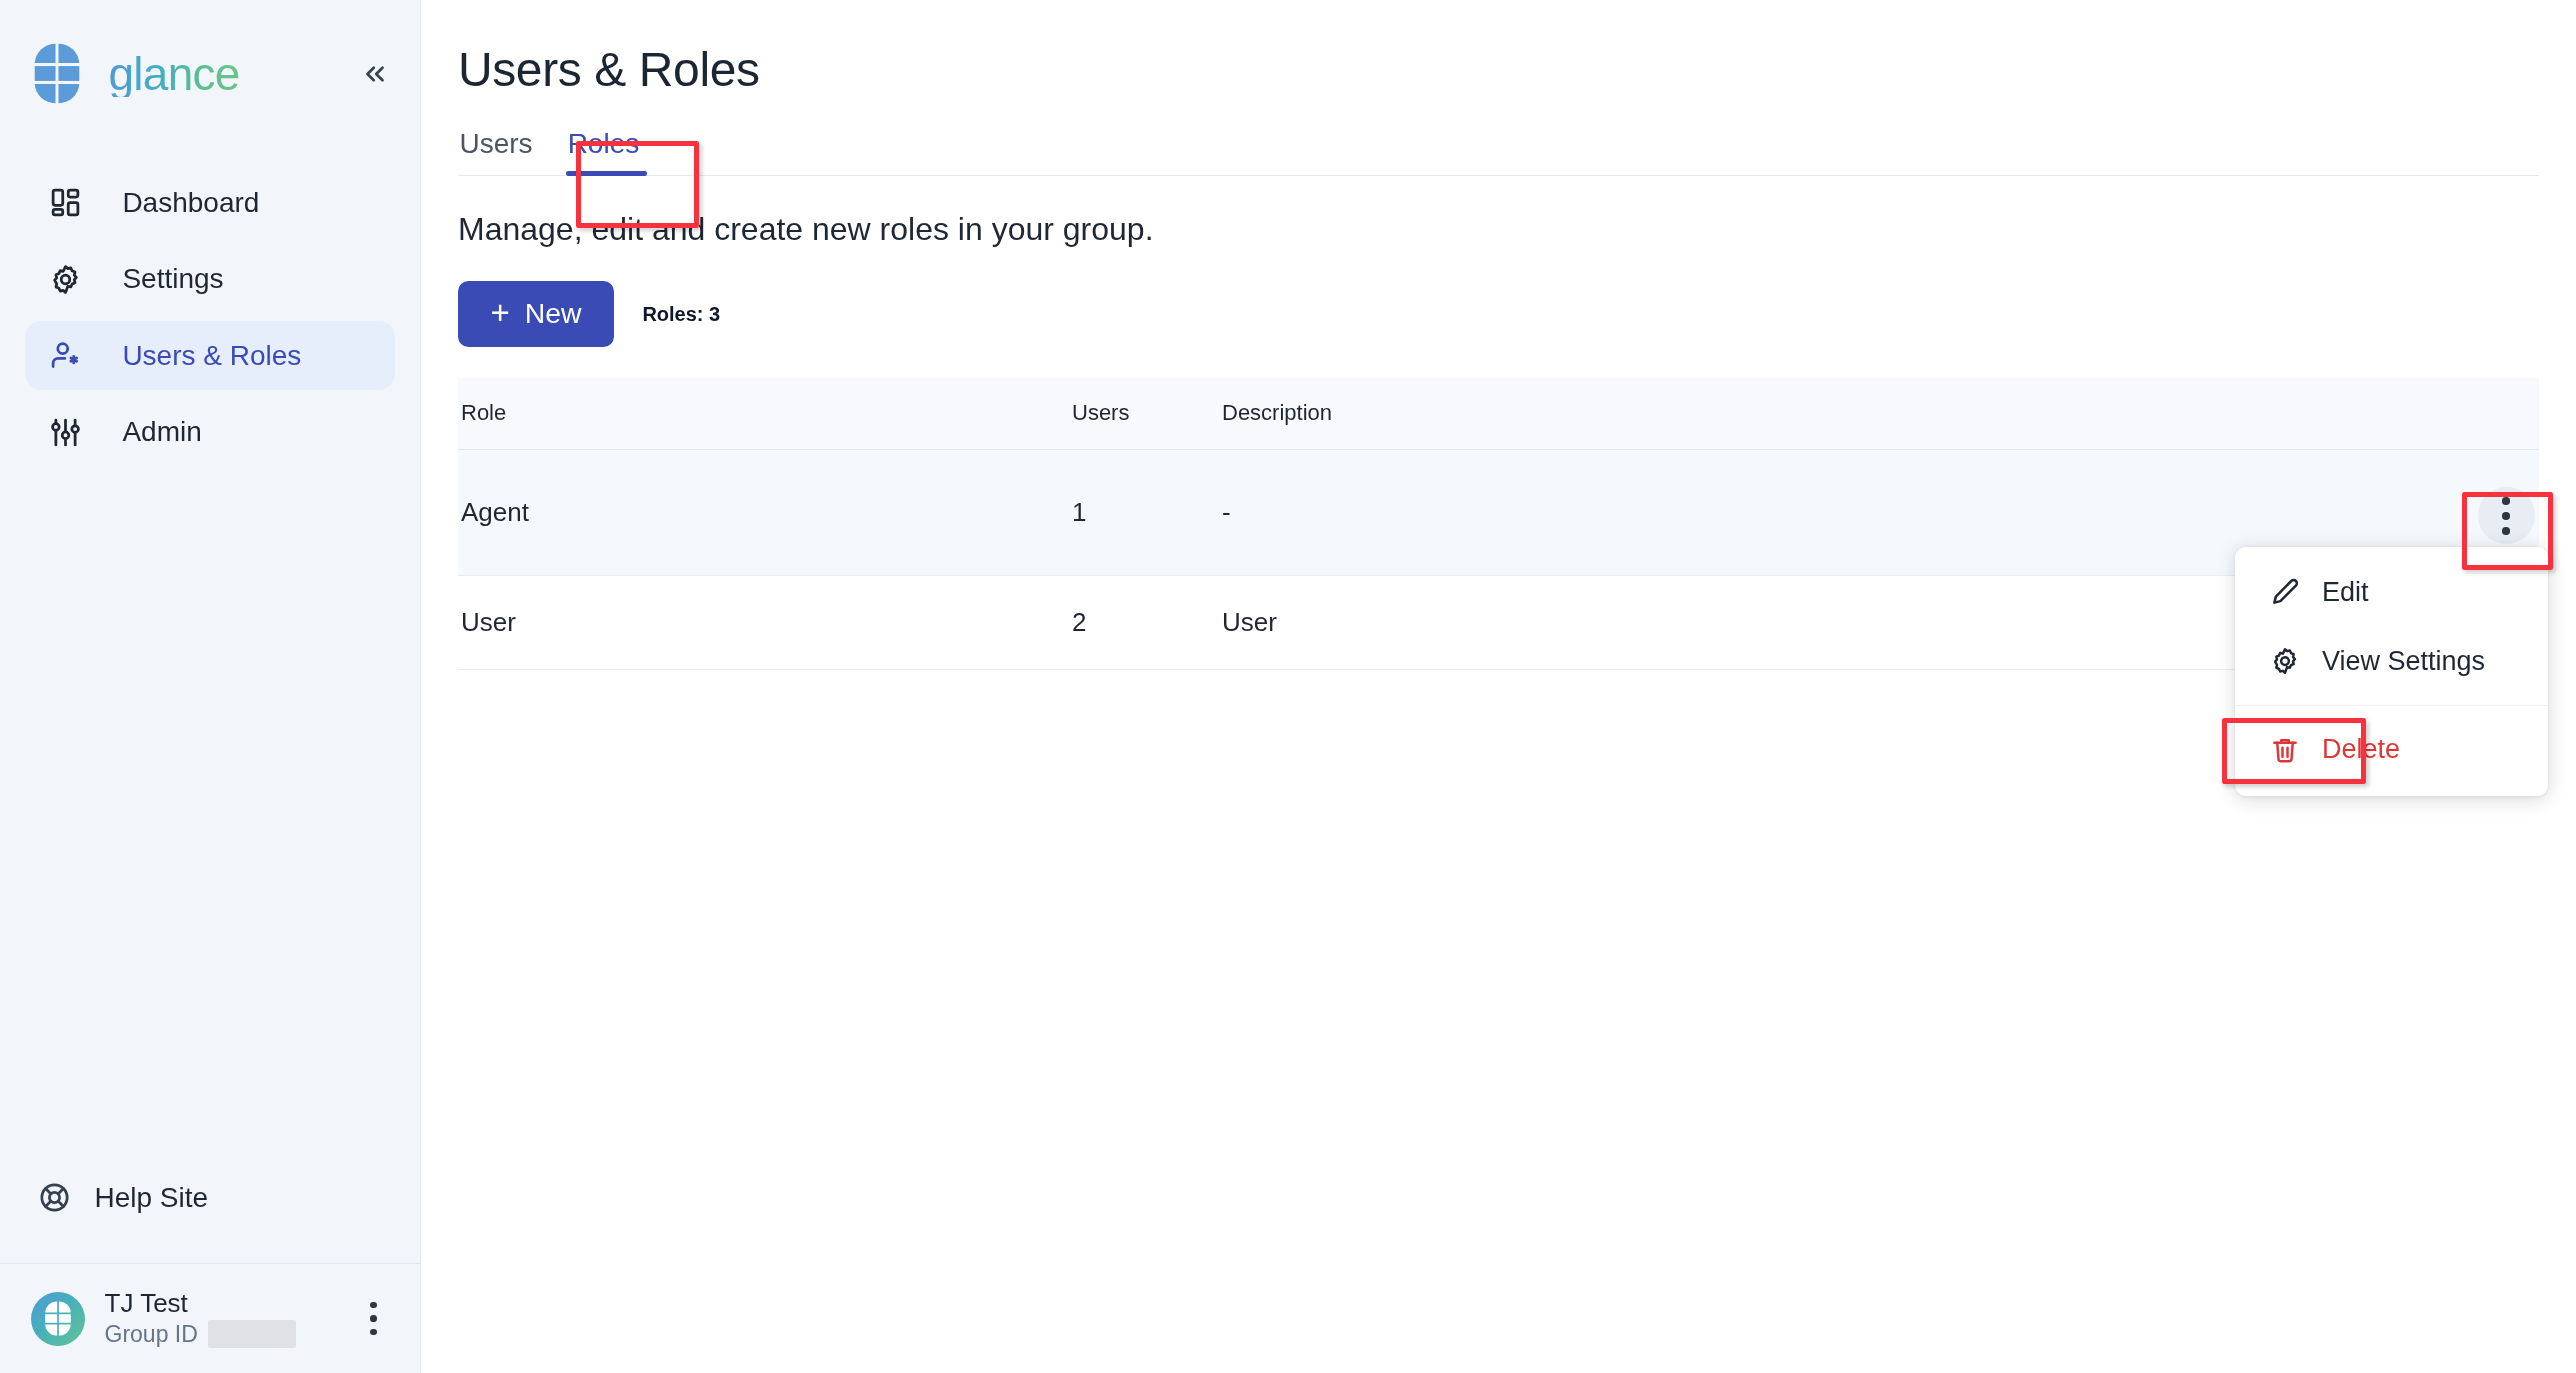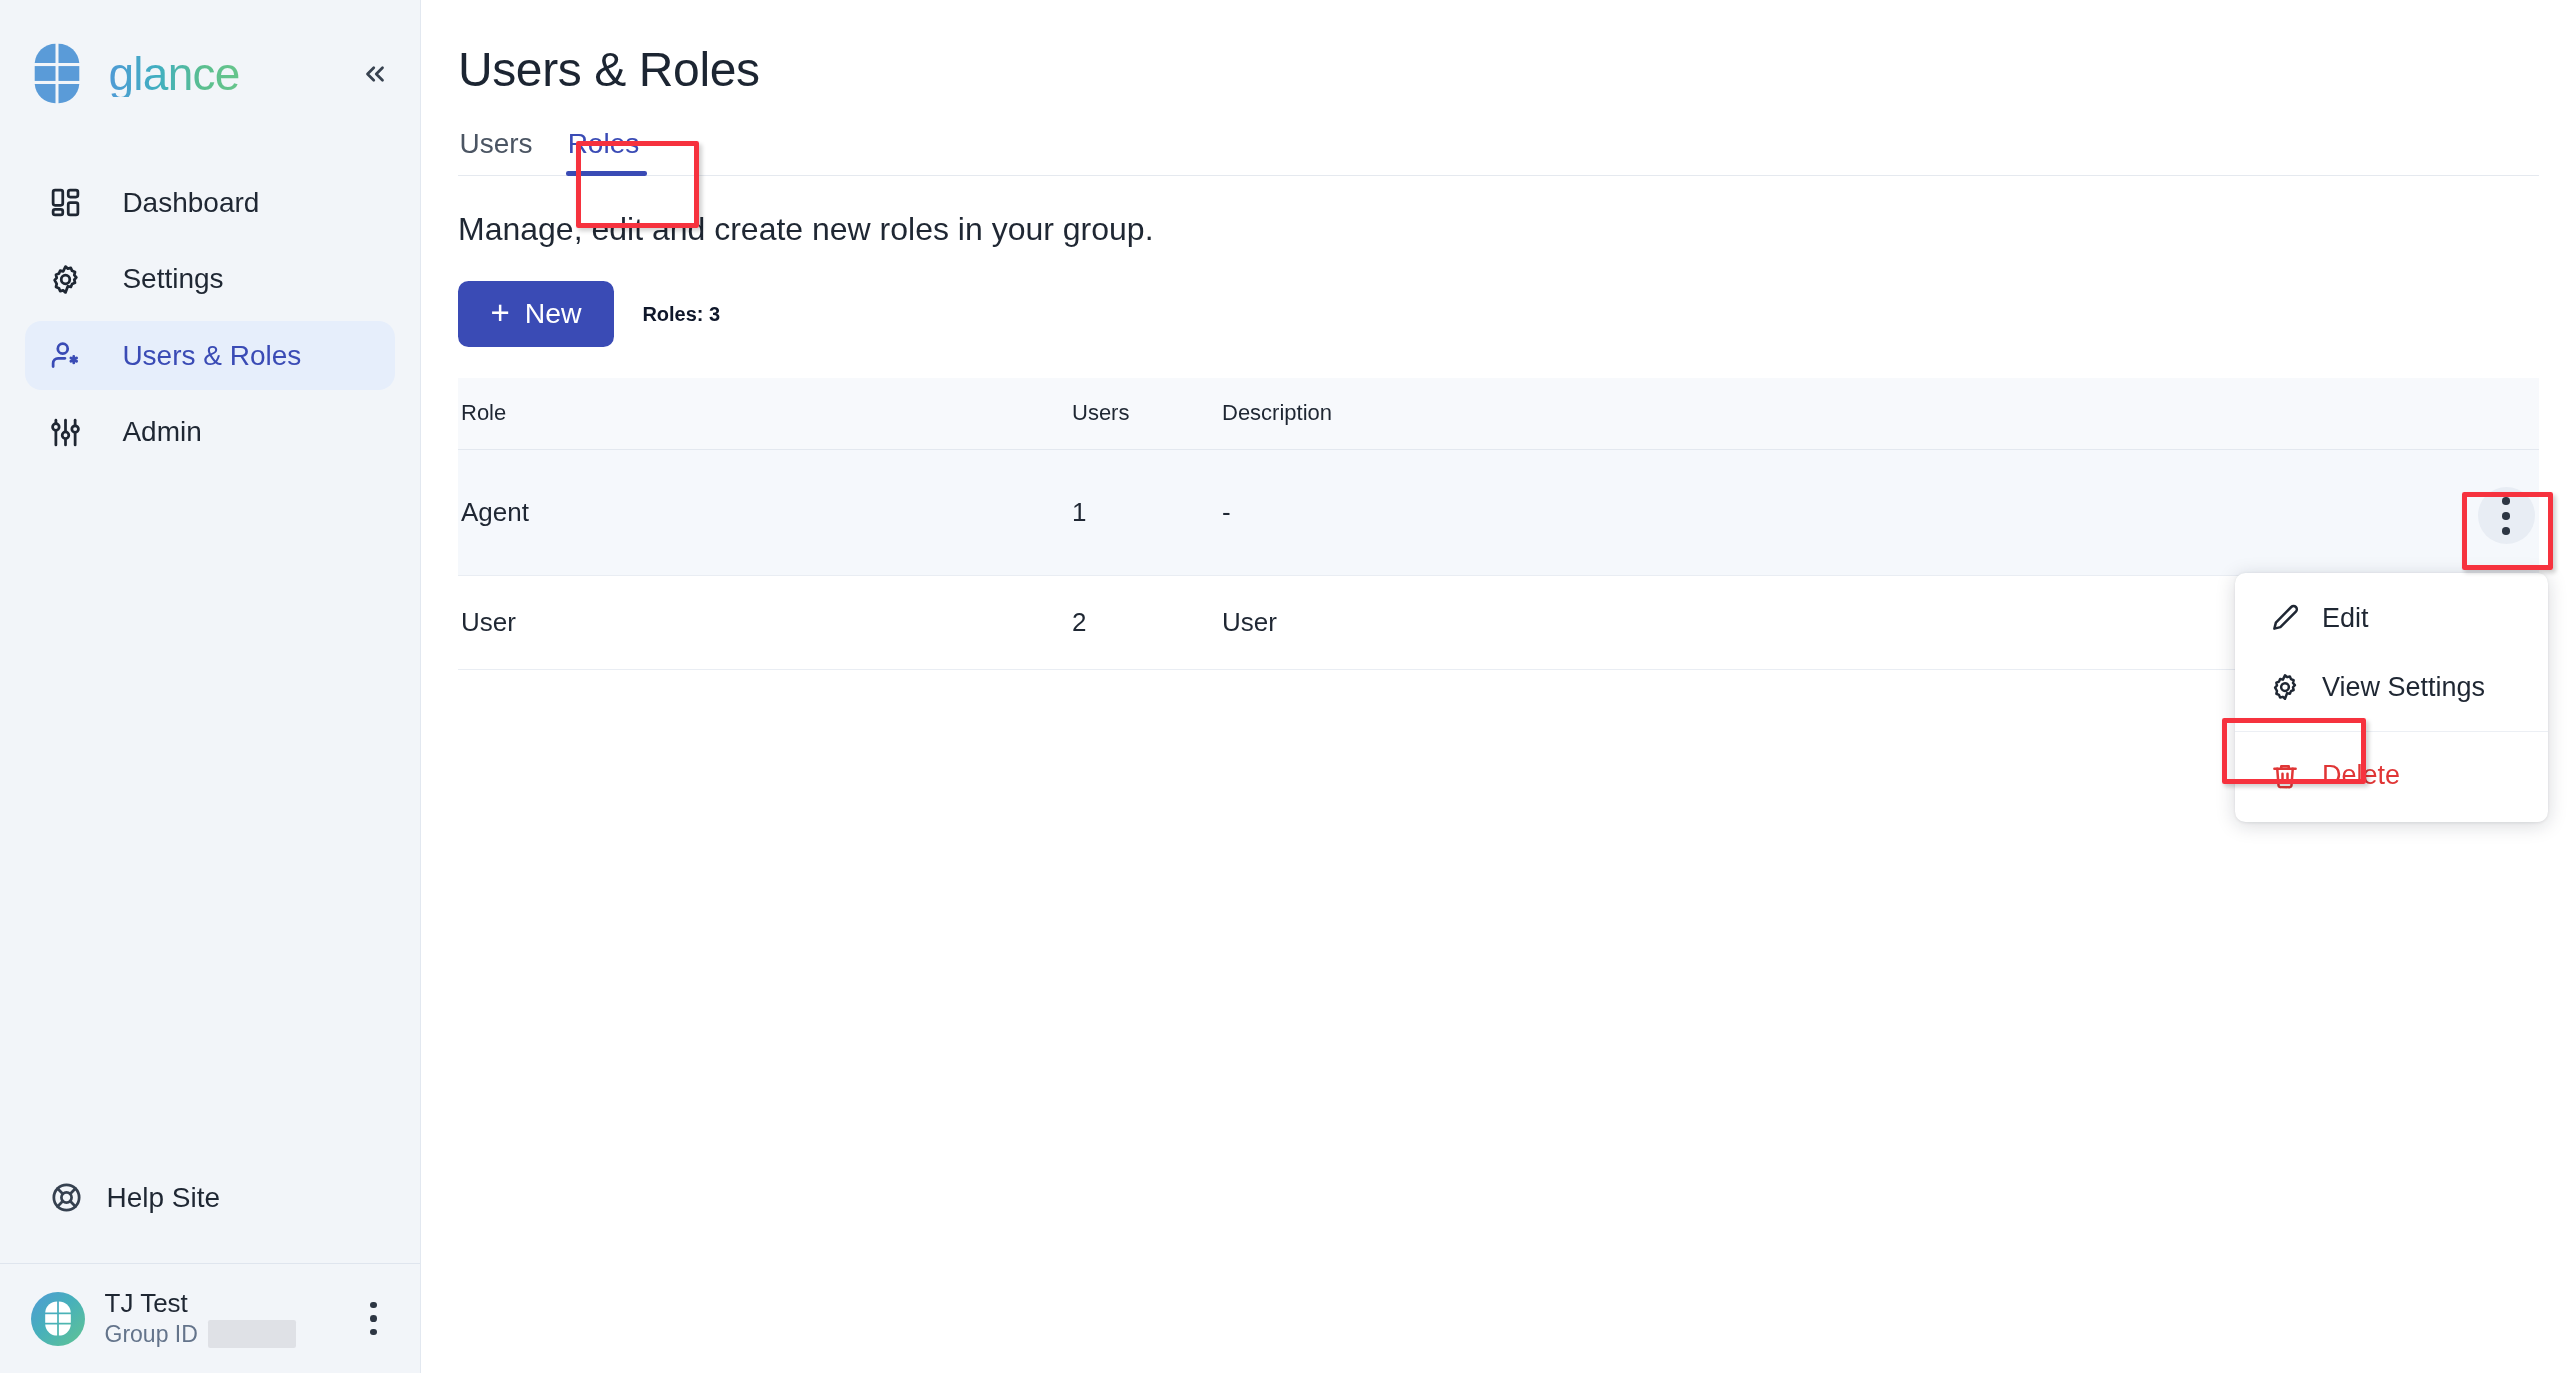--- a/index.html
+++ b/index.html
@@ -107,21 +107,21 @@
     color: #3a4bb5;
   }
   .nav-item.active .nav-icon { color: #3a4bb5; }
 
   .sidebar-spacer { flex: 1 1 auto; }
 
   .help-row {
     display: flex;
     align-items: center;
     height: 69px;
-    padding-left: 48px;
+    padding-left: 36px;
     margin-bottom: 31px;
     cursor: pointer;
     color: #1f2733;
     font-size: 28px;
   }
   .help-row .nav-icon {
     width: 36px; height: 36px; flex: 0 0 36px;
     display: flex; align-items: center; justify-content: center;
     color: #364150;
   }
@@ -273,21 +273,21 @@
     background: #e8edf4;
     border: none;
     cursor: pointer;
   }
   .kebab-btn i { display: block; width: 7.5px; height: 7.5px; border-radius: 50%; background: #2d3643; }
   .kebab-btn .kebab-dots { gap: 7.5px; }
 
   
   .dropdown {
     position: absolute;
-    top: 573px;
+    top: 547px;
     left: 1814px;
     width: 313px;
     background: #ffffff;
     border-radius: 10.5px;
     box-shadow: 0 3px 19.5px rgba(15, 23, 42, 0.17), 0 0.7px 3px rgba(15,23,42,0.08);
     padding: 10.5px 0 12px 0;
     z-index: 40;
   }
   .menu-item {
     display: flex;

